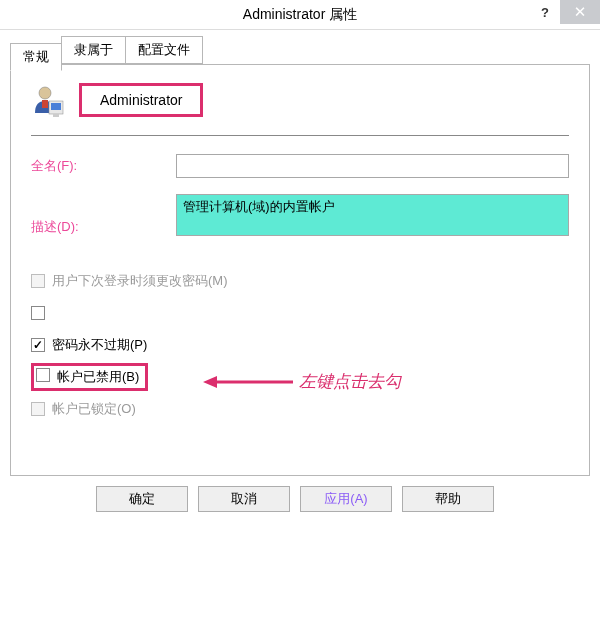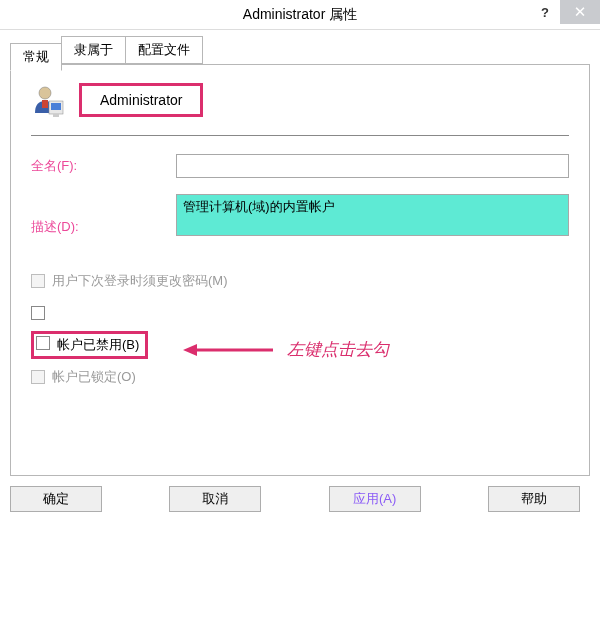--- a/index.html
+++ b/index.html
@@ -156,36 +156,36 @@
   .chk.checked::after { content: "✓"; color: #000; font-weight: bold; }
   .chk-label { font-size: 13px; }
   .chk-label.disabled { color: #9a9a9a; }
   .highlight-box {
     border: 3px solid #db2e6d;
     padding: 2px 6px 2px 2px;
     display: inline-flex;
   }
   .annotation-arrow {
     position: absolute;
-    left: 152px;
+    left: 172px;
     top: 4px;
     display: flex;
     align-items: center;
-    gap: 14px;
+    gap: 6px;
   }
   .arrow-svg { width: 90px; height: 16px; }
   .annotation-text {
     color: #da2e6d;
     font-size: 17px;
     font-family: "KaiTi", "STKaiti", serif;
     font-style: italic;
   }
   .button-row {
     display: flex;
-    justify-content: space-between;
+    justify-content: center;
     gap: 10px;
     padding: 10px 10px 0 0;
   }
   .dlg-btn {
     min-width: 92px;
     height: 26px;
     border: 1px solid #adadad;
     background: #efefef;
     font-size: 13px;
     font-family: inherit;
@@ -246,20 +246,24 @@
 
       <div class="chk-row">
         <span class="chk disabled"></span>
         <span class="chk-label disabled">用户下次登录时须更改密码(M)</span>
       </div>
 
       <div class="chk-row">
         <span class="chk"></span>
       </div>
 
+      <div class="chk-row">
+        <span class="chk checked"></span>
+        <span class="chk-label">密码永不过期(P)</span>
+      </div>
 
       <div class="chk-row">
         <span class="highlight-box">
           <span class="chk"></span>
           <span class="chk-label">帐户已禁用(B)</span>
         </span>
         <div class="annotation-arrow">
           <svg class="arrow-svg" viewBox="0 0 90 16">
             <line x1="90" y1="8" x2="8" y2="8" stroke="#db2e6d" stroke-width="3"></line>
             <polygon points="0,8 14,2 14,14" fill="#db2e6d"></polygon>

